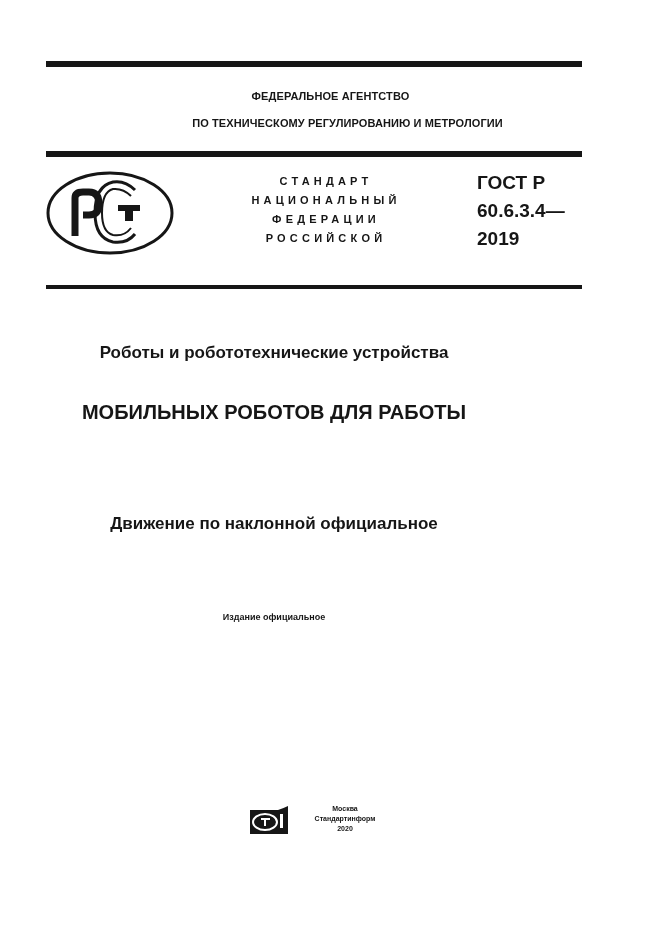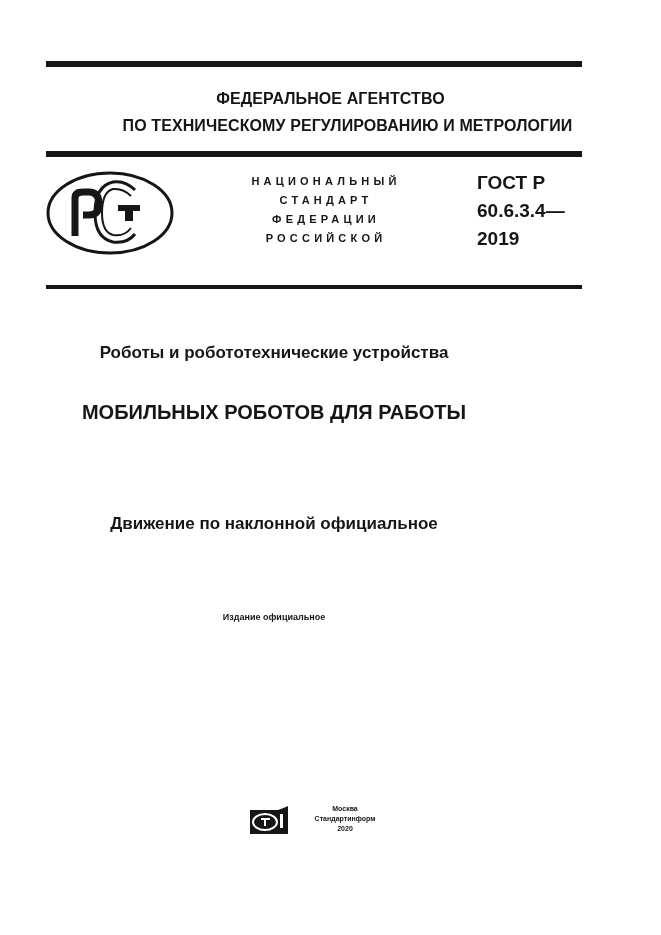--- a/index.html
+++ b/index.html
@@ -3,21 +3,21 @@
 <meta charset="utf-8">
 <style>
   html, body { margin: 0; padding: 0; background: #ffffff; }
   body { width: 661px; height: 935px; position: relative; overflow: hidden;
          font-family: "Liberation Sans", sans-serif; color: #161616; }
   .rule { position: absolute; left: 46px; width: 536px; background: #161616; }
   .r1 { top: 61px; height: 6px; }
   .r2 { top: 151px; height: 6px; }
   .r3 { top: 285px; height: 4px; }
   .agency { position: absolute; left: 0; width: 661px; text-align: center;
-            font-weight: bold; font-size: 16px; letter-spacing: 0.1px; }
+            font-weight: bold; font-size: 11px; letter-spacing: 0.1px; }
   .agency1 { top: 90px; }
   .agency2 { top: 117px; margin-left: 17px; }
   .emblem { position: absolute; left: 45px; top: 170px; width: 130px; height: 86px; }
   .national { position: absolute; left: 236px; top: 172px; width: 180px;
               text-align: center; font-weight: bold; font-size: 11px;
               letter-spacing: 4.2px; line-height: 19px; }
   .gost { position: absolute; left: 477px; top: 169px; font-weight: bold;
           font-size: 19px; line-height: 28px; }
   .center { position: absolute; left: 0; width: 548px; text-align: center; font-weight: bold; }
   .series { top: 343px; font-size: 17px; }
@@ -45,22 +45,22 @@
 
     <path d="M90 20 Q80 10 68 12 Q50 16 50 43 Q50 68 68 72 Q82 74 90 64" fill="none" stroke="#161616" stroke-width="3"></path>
     <path d="M86 26 Q78 18 68 19 Q57 22 57 43 Q57 62 68 65 Q79 67 86 58" fill="none" stroke="#161616" stroke-width="2"></path>
 
     <rect x="73" y="35" width="22" height="6" fill="#161616"></rect>
     <rect x="80" y="35" width="8" height="16" fill="#161616"></rect>
   </svg>
 </div>
 
 <div class="national">
+  <div>СТАНДАРТ</div>
   <div>НАЦИОНАЛЬНЫЙ</div>
-  <div>СТАНДАРТ</div>
   <div>ФЕДЕРАЦИИ</div>
   <div>РОССИЙСКОЙ</div>
 </div>
 
 <div class="gost">
   <div>ГОСТ Р</div>
   <div>60.6.3.4—</div>
   <div>2019</div>
 </div>
 

